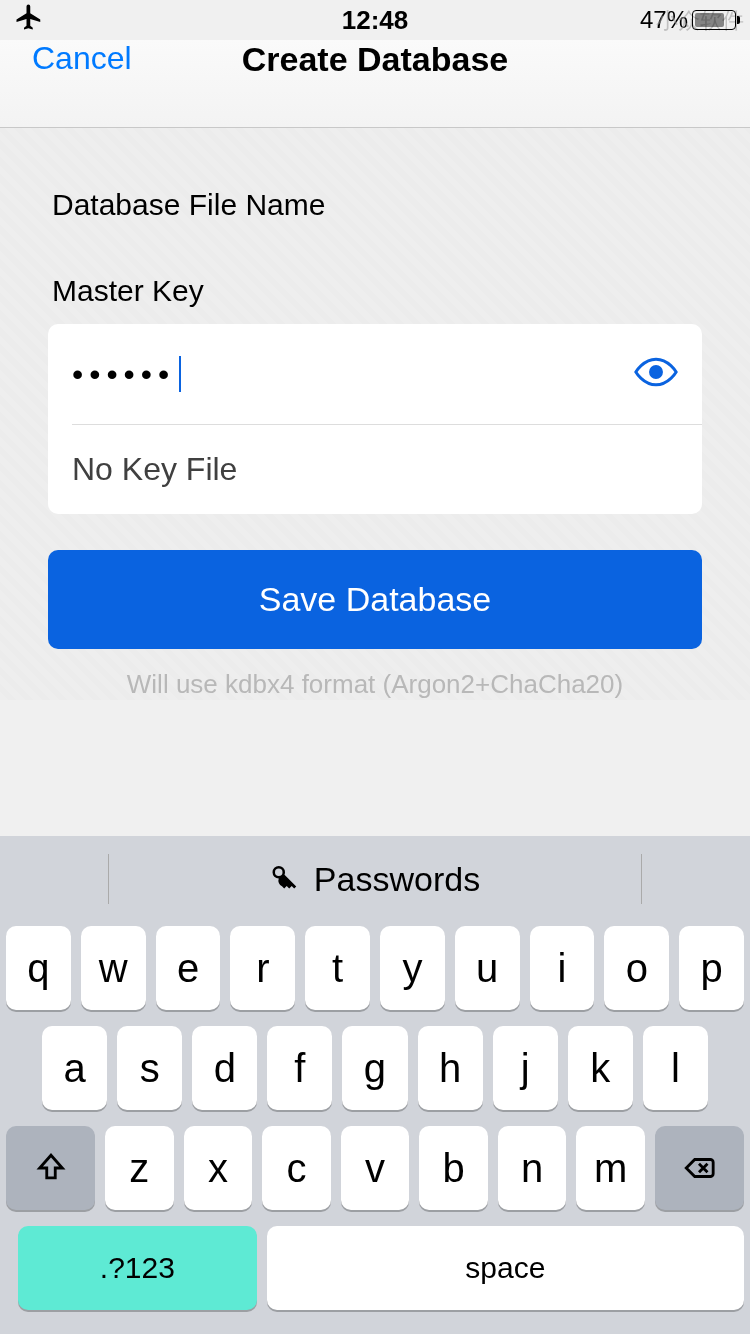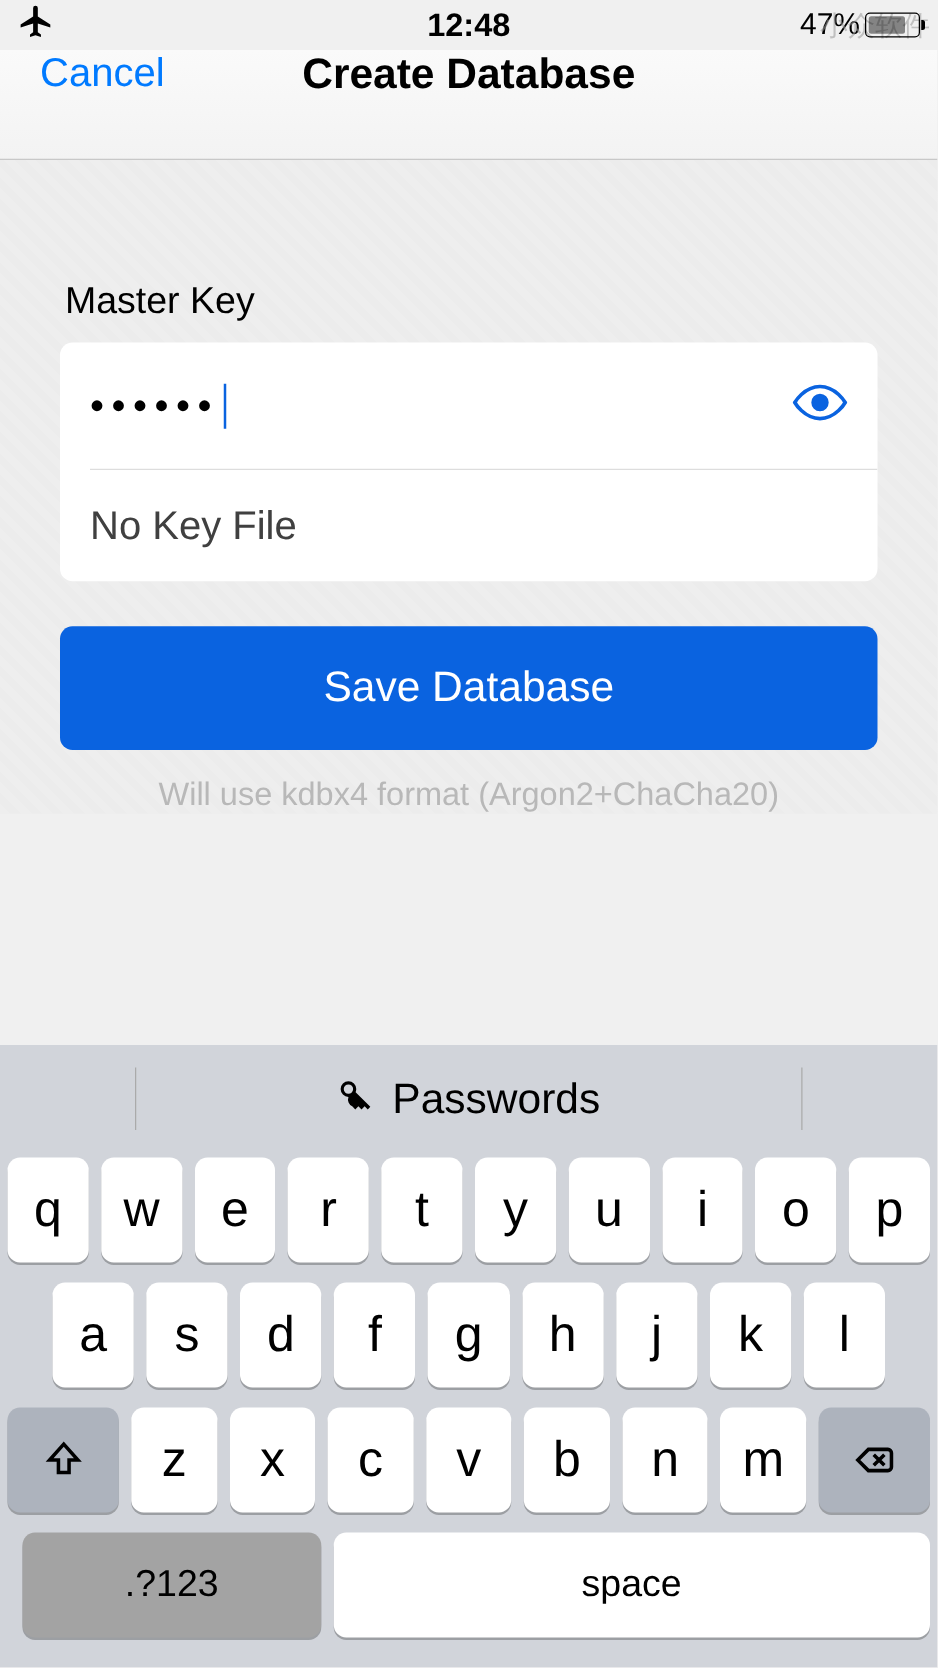--- a/index.html
+++ b/index.html
@@ -101,21 +101,21 @@
       height:84px; flex:1;
       display:flex; align-items:center; justify-content:center;
       font-size:40px; color:#000;
       box-shadow:0 2px 0 rgba(0,0,0,.25);
     }
     .key.func { background:#adb3bd; }
     .key.shift, .key.bksp { flex:1.3; }
     .spacer { width:26px; flex:0 0 26px; }
     .krow4 .key { font-size:30px; }
     .key.space { flex:3.2; }
-    .key.sym { flex:1.6; background:#a3a3a3;margin-left:12px; }
+    .key.sym { flex:1.6; background:#5eead4;margin-left:12px; }
     .key.cont { flex:1.6; background:#adb3bd; }
     .key svg { width:34px; height:34px; }
   </style>
 </head>
 <body>
 
 <div class="watermark">小众软件</div>
 
 <div class="status-bar">
   <div class="status-left">
@@ -133,20 +133,21 @@
       </span>
   </div>
 </div>
 
 <div class="nav-bar">
   <span class="nav-left">Cancel</span>
   <span class="nav-title">Create Database</span>
 </div>
 
 <div class="content">
+  <div class="label">Database File Name</div>
   <div class="gap"></div>
   <div class="label">Master Key</div>
   <div class="group">
     <div class="row">
       <span class="dots">••••••</span>
       <span style="display:inline-block;width:2px;height:36px;background:#0a63e0;margin-left:4px;"></span>
       <span class="eye">
         <svg width="44" height="44" viewBox="0 0 24 24" fill="none" stroke="#0a63e0" stroke-width="1.6">
             <path d="M1 12s4-7 11-7 11 7 11 7-4 7-11 7S1 12 1 12z"></path>
             <circle cx="12" cy="12" r="3" fill="#0a63e0"></circle>

